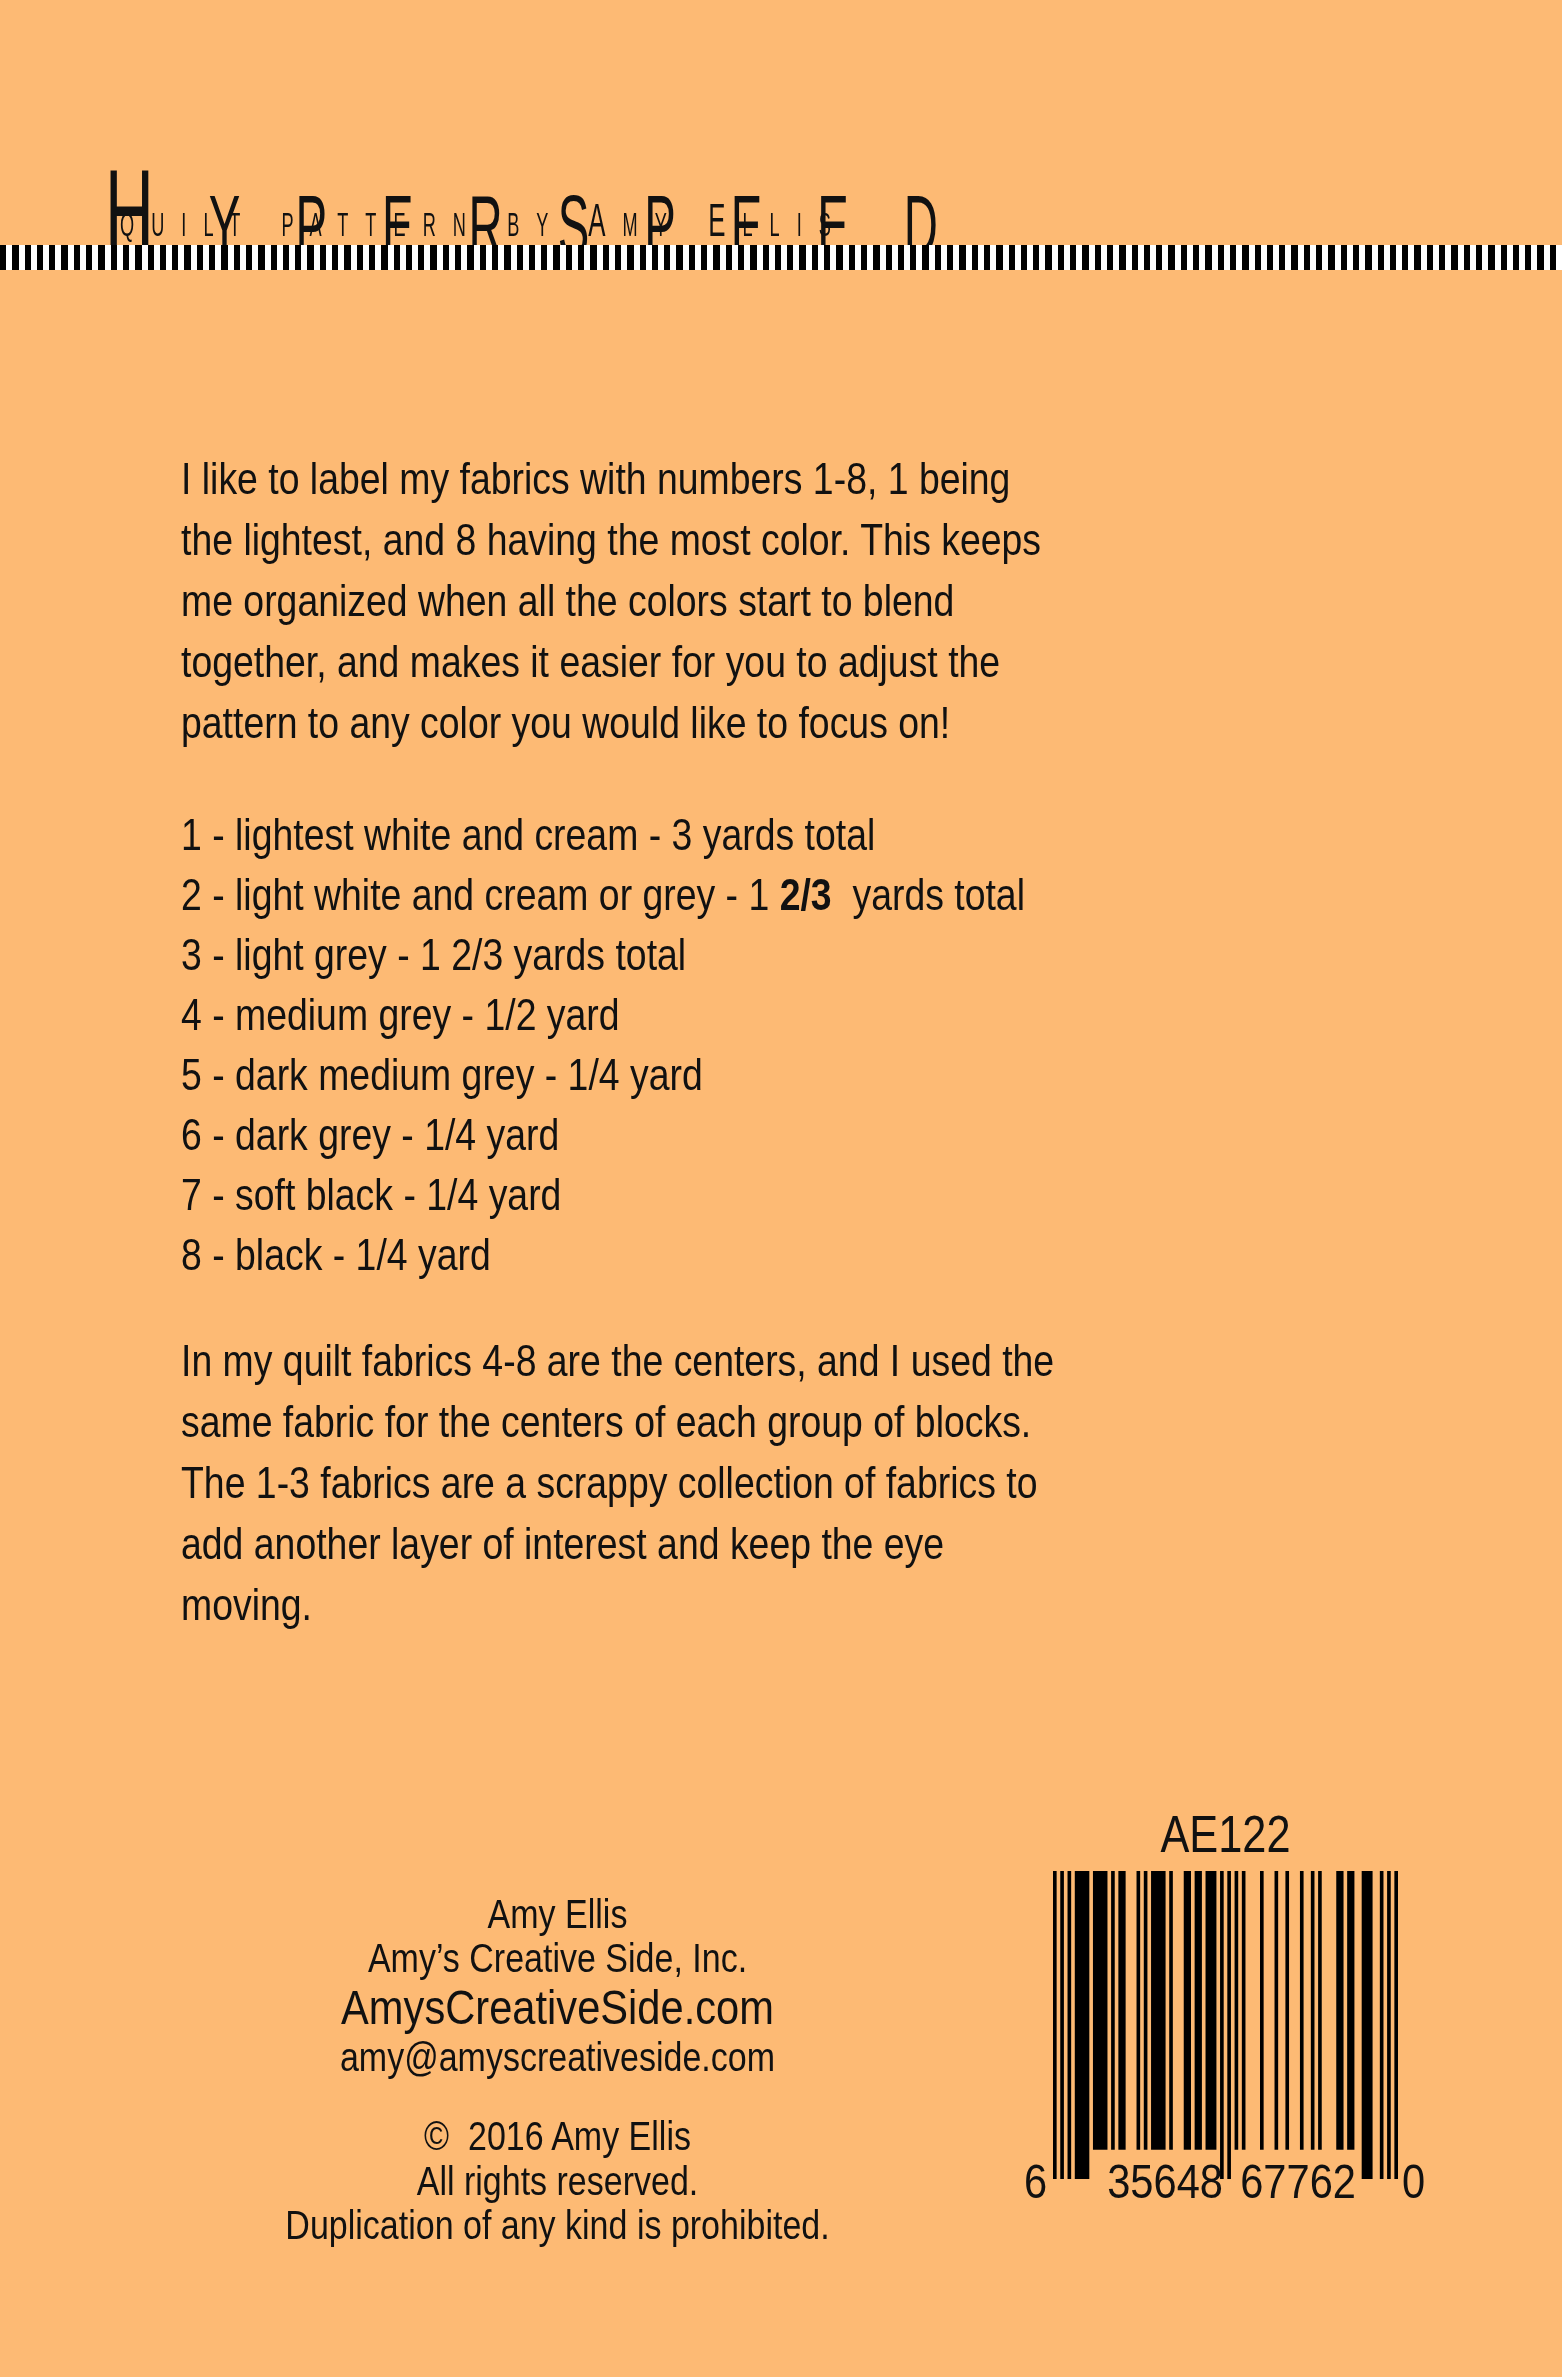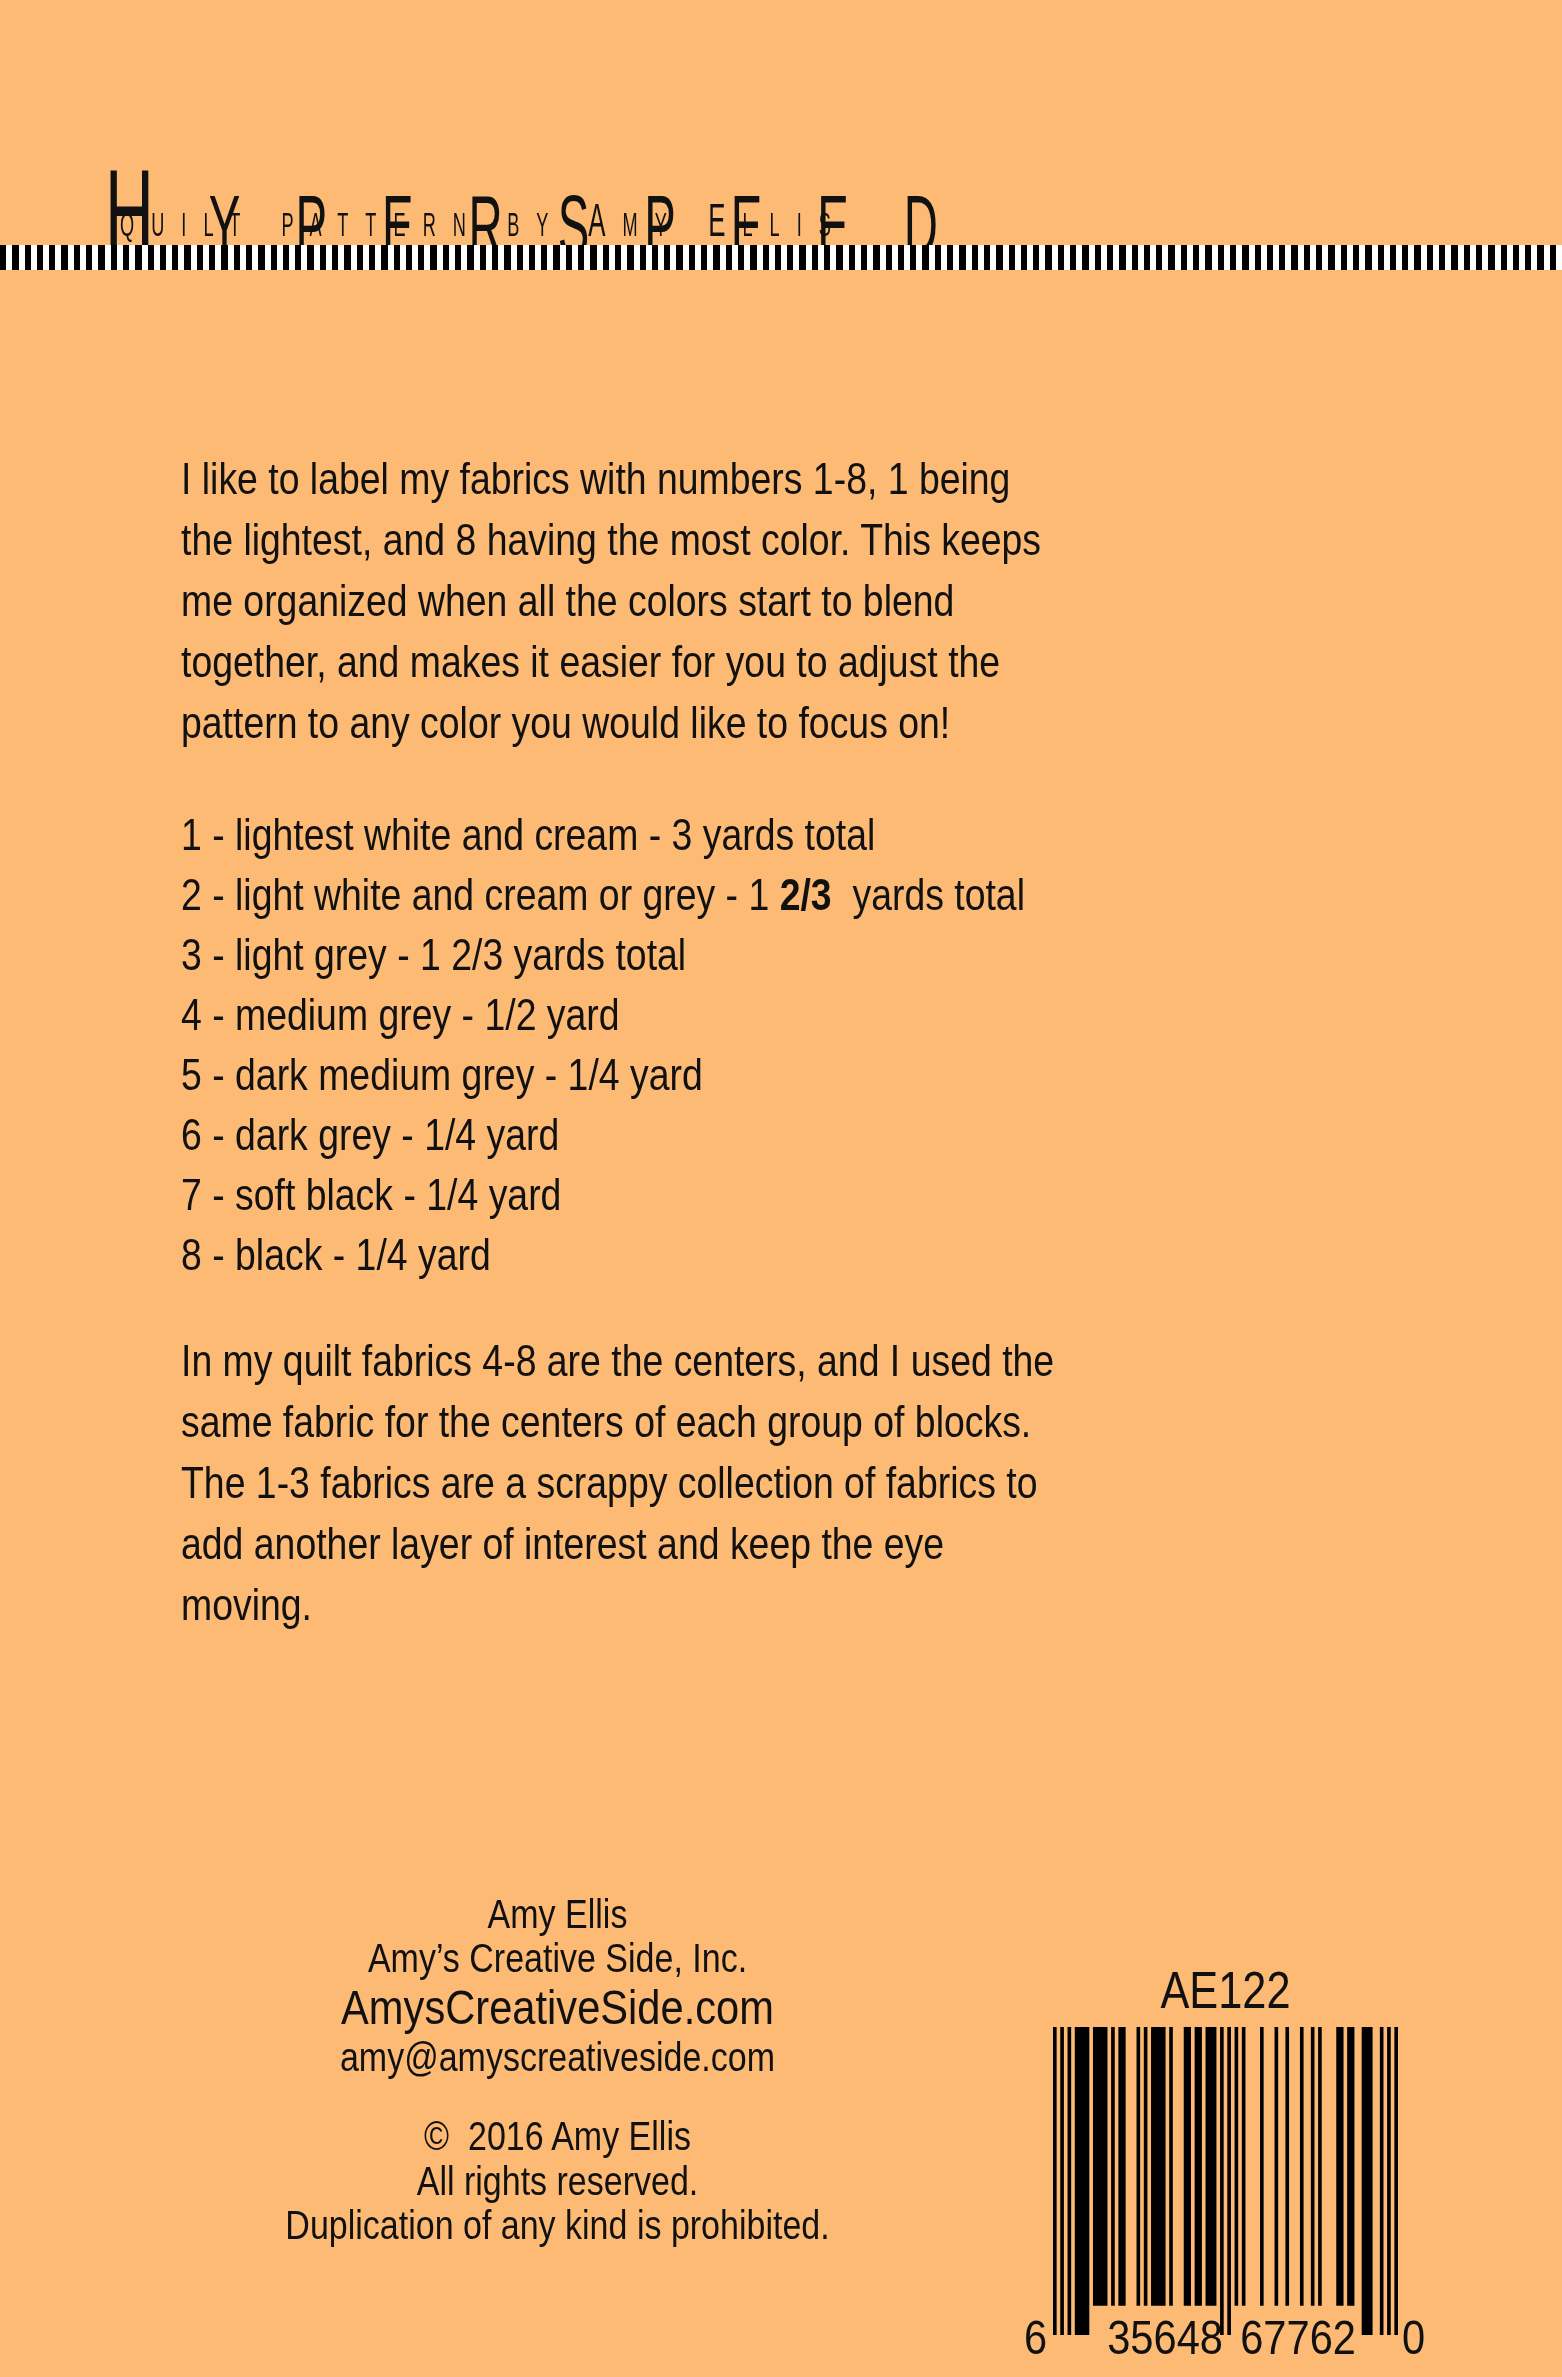--- a/index.html
+++ b/index.html
@@ -96,21 +96,21 @@
   .f-email     { font-size:40px; line-height:47px; }
   .f-spacer    { height:33px; }
   .f-copyright { font-size:40px; line-height:45px; }
   .f-rights    { font-size:40px; line-height:45px; }
   .f-dup       { font-size:40px; line-height:43px; }
 
   
   .barcode-wrap {
     position:absolute;
     left:1019px;
-    top:1964px;
+    top:1808px;
     width:421px;
     height:399px;
   }
   .barcode-sku {
     position:absolute;
     left:34px;
     top:0;
     width:345px;
     text-align:center;
     font-size:51px;

